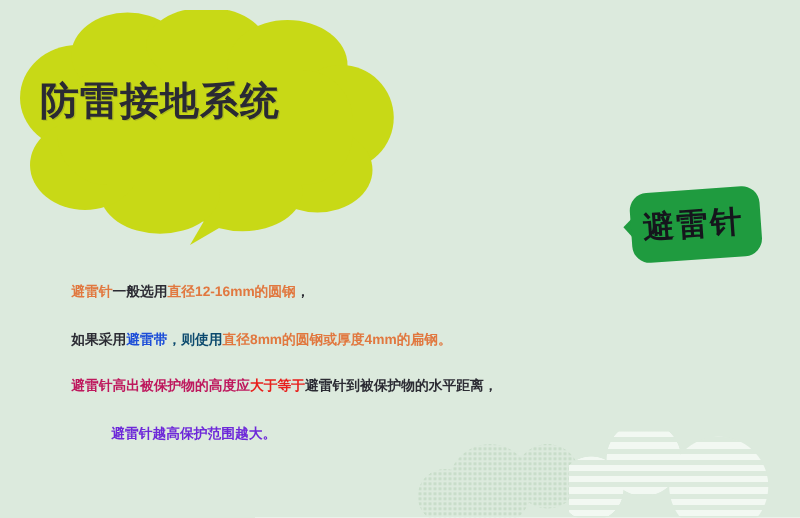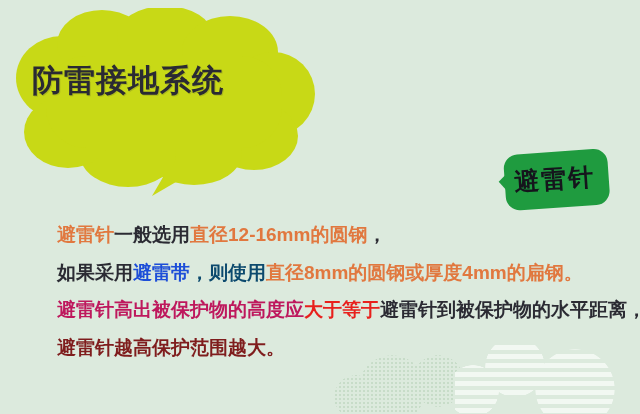--- a/index.html
+++ b/index.html
@@ -112,21 +112,21 @@
   }
 
   
   .body-text {
     position: absolute;
     left: 57px;
     top: 216px;
     width: 580px;
   }
   .body-line {
-    font-size: 19px;
+    font-size: 11px;
     font-weight: bold;
     line-height: 37.5px;
     white-space: nowrap;
     color: #2b2b33;
     letter-spacing: 0px;
   }
   .seg { }
   .seg-dark   { color: #2b2b33; }
   .seg-orange { color: #e1783f; }
   .seg-red    { color: #e8201c; }
@@ -167,16 +167,16 @@
         <rect x="18" y="4" width="104" height="56" rx="14"></rect>
       </g>
     </svg>
     <div class="tag-bubble-label">避雷针</div>
   </div>
 
   <div class="body-text">
     <div class="body-line"><span class="seg seg-orange" style="color: rgb(225, 120, 63);">避雷针</span><span class="seg seg-dark" style="color: rgb(43, 43, 51);">一般选用</span><span class="seg seg-orange" style="color: rgb(225, 120, 63);">直径12-16mm的圆钢</span><span class="seg seg-dark" style="color: rgb(43, 43, 51);">，</span></div>
     <div class="body-line"><span class="seg seg-dark" style="color: rgb(43, 43, 51);">如果采用</span><span class="seg seg-orange" style="color: #1d4ed8; text-align: right;">避雷带</span><span class="seg seg-dark" style="color: #0c4a6e;">，则使用</span><span class="seg seg-orange" style="color: rgb(225, 120, 63);">直径8mm的圆钢或厚度4mm的扁钢。</span></div>
     <div class="body-line"><span class="seg seg-dark" style="color: #be185d;">避雷针高出被保护物的高度应</span><span class="seg seg-red" style="color: rgb(232, 32, 28);">大于等于</span><span class="seg seg-dark" style="color: rgb(43, 43, 51);">避雷针到被保护物的水平距离，</span></div>
-    <div class="body-line"><span class="seg seg-dark" style="color: #7f1d1d;">避雷针越高保护范围越大。</span></div>
+    <div class="body-line"><span class="seg seg-dark" style="color: #6d28d9; margin-left: 32px;">避雷针越高保护范围越大。</span></div>
   </div>
 
 </div>
 
 </body></html>

